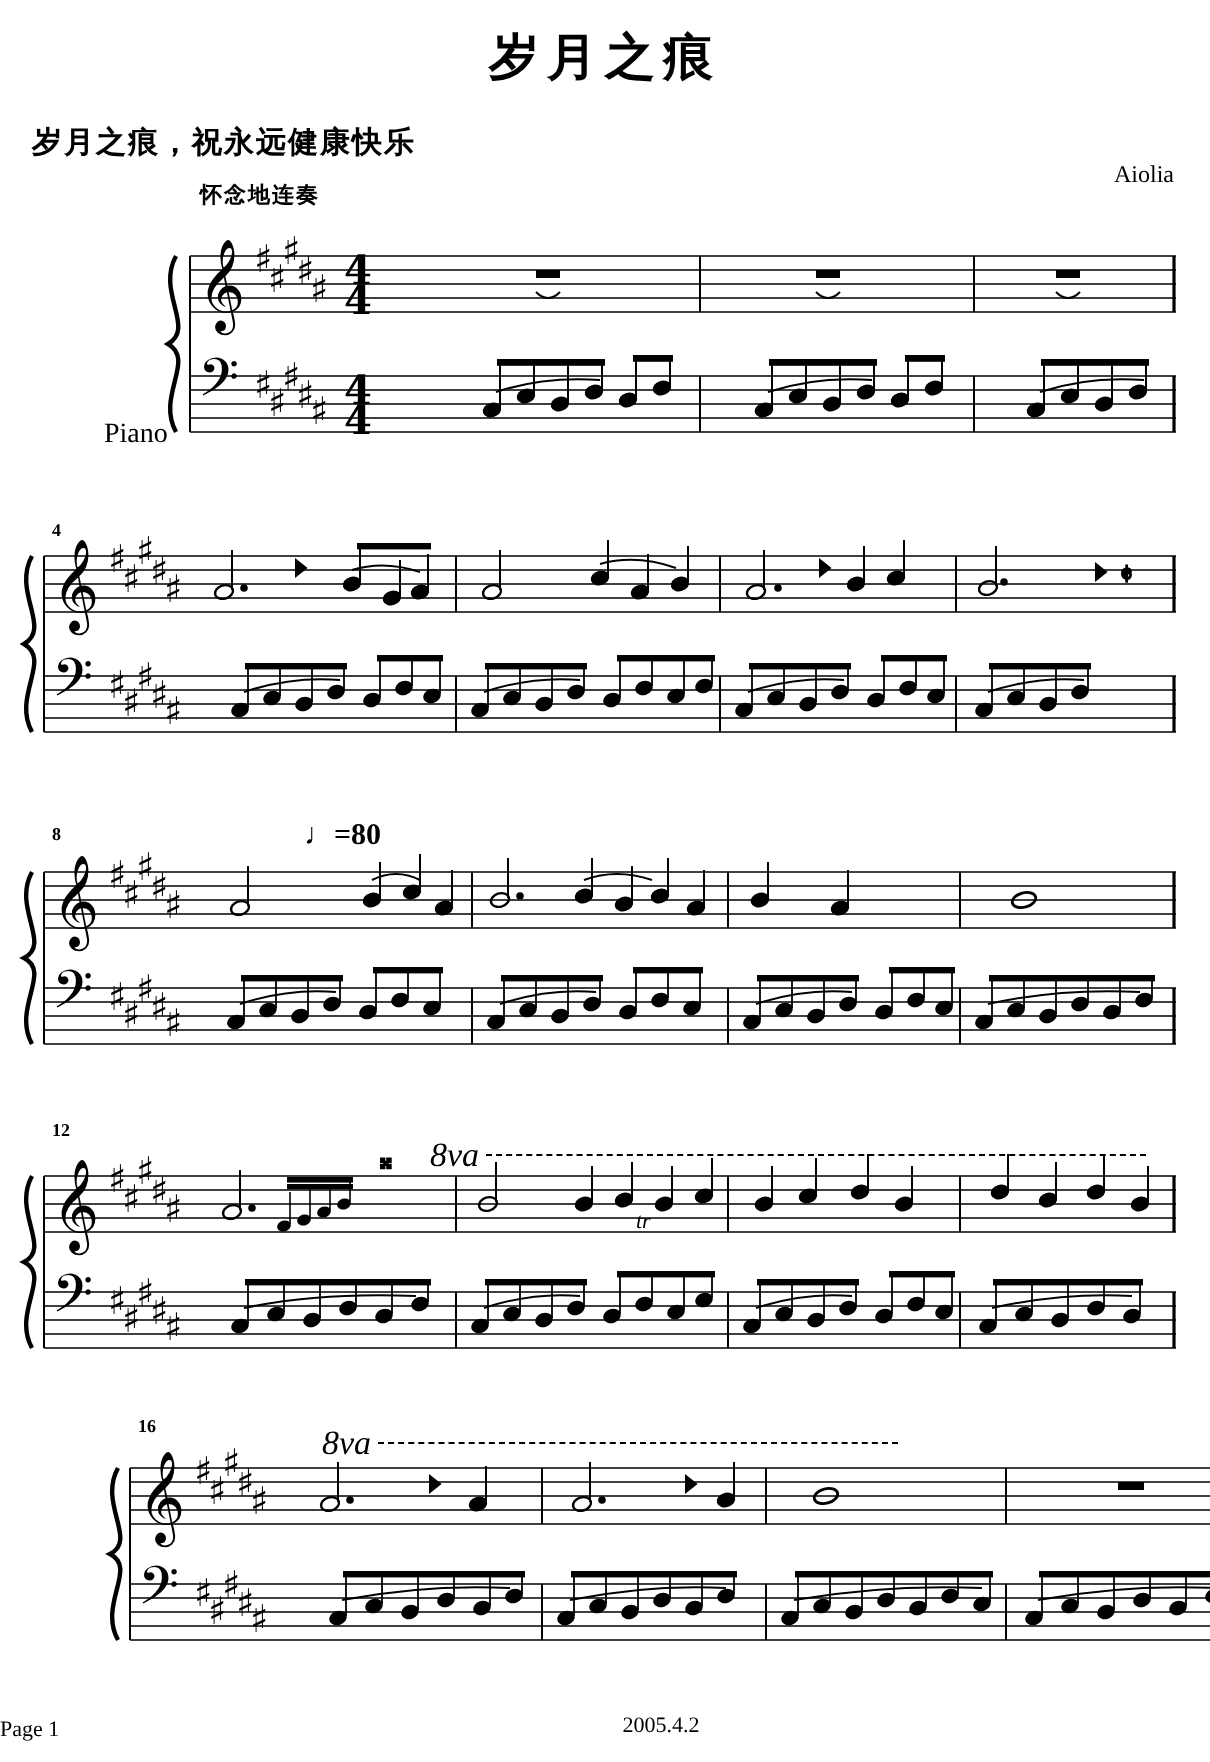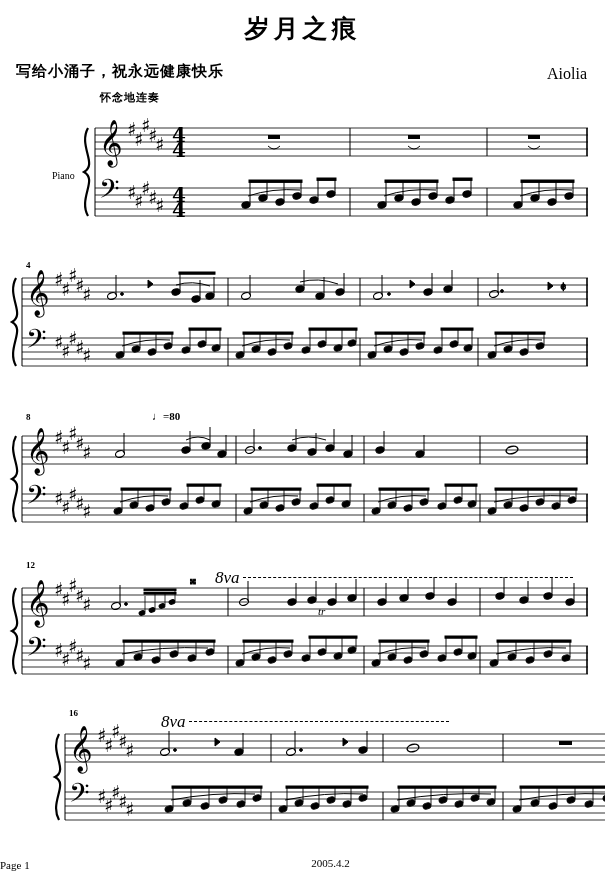--- a/index.html
+++ b/index.html
@@ -35,39 +35,40 @@
     position: absolute;
     top: 62px;
     left: 16px;
     font-family: "DejaVu Sans", sans-serif;
     font-size: 15px;
     font-weight: bold;
     letter-spacing: 1px;
   }
   .composer {
     position: absolute;
-    top: 65px;
+    top: 80px;
     right: 18px;
     font-family: "Liberation Serif", serif;
-    font-size: 16px;
+    font-size: 12px;
   }
   .tempo-text {
     position: absolute;
     top: 90px;
     left: 100px;
     font-family: "DejaVu Sans", sans-serif;
     font-size: 11px;
     font-weight: bold;
     letter-spacing: 1px;
     text-align: right;
   }
   .instrument {
     position: absolute;
     font-family: "Liberation Serif", serif;
-    font-size: 10px;
+    font-size: 14px;
+    margin-top: 40px;
   }
   .footer-date {
     position: absolute;
     bottom: 12px;
     left: 0;
     width: 605px;
     text-align: center;
     font-size: 11px;
     margin-left: 28px;
   }
@@ -88,21 +89,21 @@
   .measure-num {
     position: absolute;
     font-family: "Liberation Serif", serif;
     font-size: 9px;
     font-weight: bold;
   }
   .stave-svg { display: block; }
   .tempo-mark {
     position: absolute;
     font-family: "Liberation Serif", serif;
-    font-size: 11px;
+    font-size: 15px;
     font-weight: bold;
   }
   .ottava {
     position: absolute;
     font-family: "Liberation Serif", serif;
     font-size: 17px;
     font-style: italic;
   }
   .ottava .dash {
     display: inline-block;
@@ -119,21 +120,21 @@
     font-style: italic;
     margin-top: 28px;
   }
 </style>
 </head>
 <body>
 
 <div class="sheet">
 
   <div class="title">岁月之痕</div>
-  <div class="dedication">写给小涌子，祝永远健康快乐</div>
+  <div class="dedication">岁月之痕，祝永远健康快乐</div>
   <div class="composer">Aiolia</div>
   <div class="tempo-text">怀念地连奏</div>
 
   <div class="system" id="sys1" style="top:110px;">
     <div class="instrument" style="left:52px; top:60px;">Piano</div>
     <svg class="stave-svg" width="605" height="140" viewBox="0 0 605 140">
       <g stroke="#000" stroke-width="0.8">
 
         <line x1="95" y1="18" x2="588" y2="18"></line>
         <line x1="95" y1="25" x2="588" y2="25"></line>

